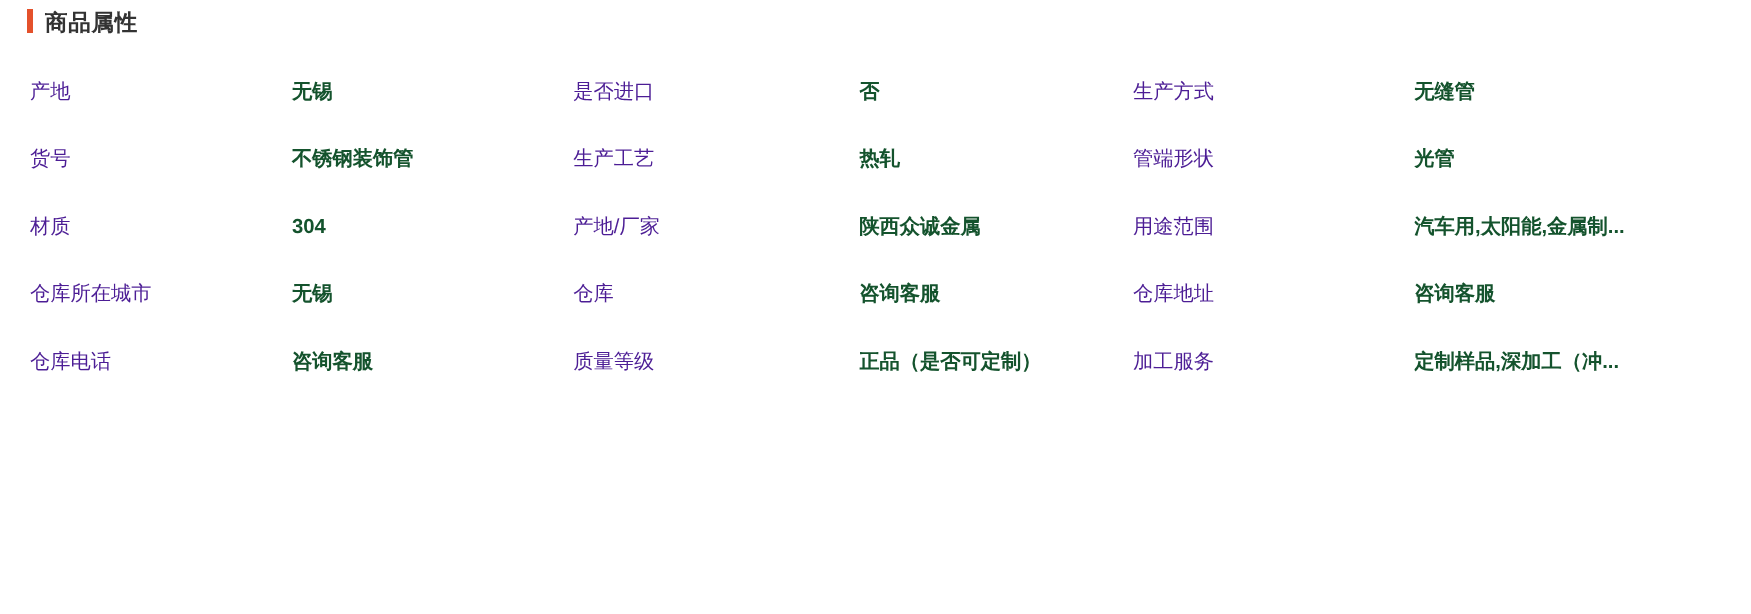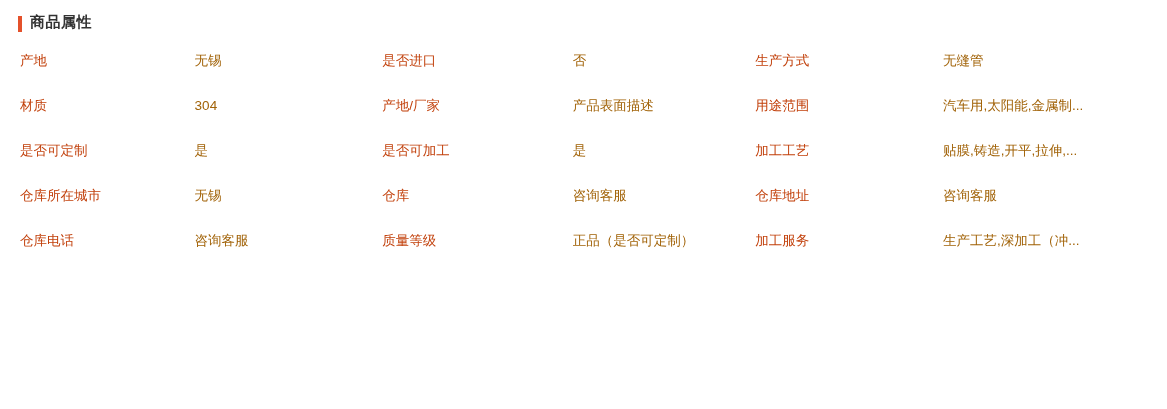--- a/index.html
+++ b/index.html
@@ -15,21 +15,21 @@
     overflow: hidden;
   }
   .page {
     position: relative;
     width: 1167px;
     height: 409px;
     box-sizing: border-box;
   }
   .section-title {
     display: flex;
-    align-items: flex-end;
+    align-items: flex-start;
     padding: 6px 0 0 18px;
     height: 32px;
     box-sizing: border-box;
   }
   .title-bar {
     width: 4px;
     height: 16px;
     background: #e4512b;
     margin-right: 8px;
     flex: 0 0 auto;
@@ -51,24 +51,25 @@
   }
   .attr-table td {
     vertical-align: middle;
     font-size: 13.5px;
     padding: 0;
     white-space: nowrap;
     overflow: hidden;
     text-overflow: ellipsis;
   }
   .label-cell {
-    color: #c2410c;
+    color: #4c1d95;
   }
   .value-cell {
-    color: #a16207;
+    color: #14532d;
+    font-weight: bold;
   }
   .c0 { width: 168px; padding-left: 20px !important; }
   .c1 { width: 185px; padding-left: 4px !important; }
   .c2 { width: 188px; margin-left: 40px; }
   .c3 { width: 180px; }
   .c4 { width: 185px; }
   .c5 { width: 221px; }
 </style>
 </head>
 <body>
@@ -85,55 +86,55 @@
 
       <tr>
         <td class="label-cell c0">产地</td>
         <td class="value-cell c1">无锡</td>
         <td class="label-cell c2">是否进口</td>
         <td class="value-cell c3">否</td>
         <td class="label-cell c4">生产方式</td>
         <td class="value-cell c5">无缝管</td>
       </tr>
 
+      <tr>
+        <td class="label-cell c0">货号</td>
+        <td class="value-cell c1">不锈钢装饰管</td>
+        <td class="label-cell c2">生产工艺</td>
+        <td class="value-cell c3">热轧</td>
+        <td class="label-cell c4">管端形状</td>
+        <td class="value-cell c5">光管</td>
+      </tr>
 
       <tr>
         <td class="label-cell c0">材质</td>
         <td class="value-cell c1">304</td>
         <td class="label-cell c2">产地/厂家</td>
-        <td class="value-cell c3">产品表面描述</td>
+        <td class="value-cell c3">陕西众诚金属</td>
         <td class="label-cell c4">用途范围</td>
         <td class="value-cell c5">汽车用,太阳能,金属制...</td>
       </tr>
 
-      <tr>
-        <td class="label-cell c0">是否可定制</td>
-        <td class="value-cell c1">是</td>
-        <td class="label-cell c2">是否可加工</td>
-        <td class="value-cell c3">是</td>
-        <td class="label-cell c4">加工工艺</td>
-        <td class="value-cell c5">贴膜,铸造,开平,拉伸,...</td>
-      </tr>
 
       <tr>
         <td class="label-cell c0">仓库所在城市</td>
         <td class="value-cell c1">无锡</td>
         <td class="label-cell c2">仓库</td>
         <td class="value-cell c3">咨询客服</td>
         <td class="label-cell c4">仓库地址</td>
         <td class="value-cell c5">咨询客服</td>
       </tr>
 
       <tr>
         <td class="label-cell c0">仓库电话</td>
         <td class="value-cell c1">咨询客服</td>
         <td class="label-cell c2">质量等级</td>
         <td class="value-cell c3">正品（是否可定制）</td>
         <td class="label-cell c4">加工服务</td>
-        <td class="value-cell c5">生产工艺,深加工（冲...</td>
+        <td class="value-cell c5">定制样品,深加工（冲...</td>
       </tr>
 
 
 
     </tbody>
   </table>
 
 </div>
 
 </body></html>

